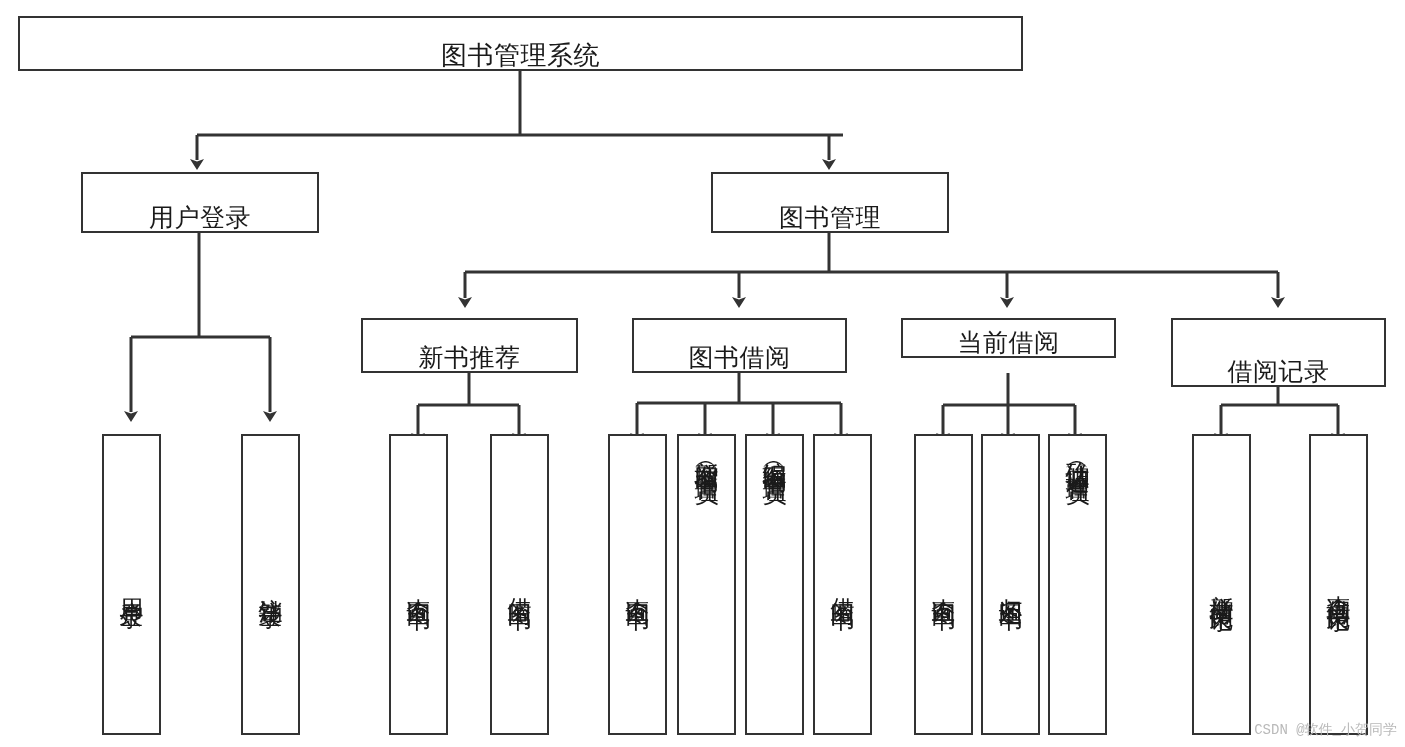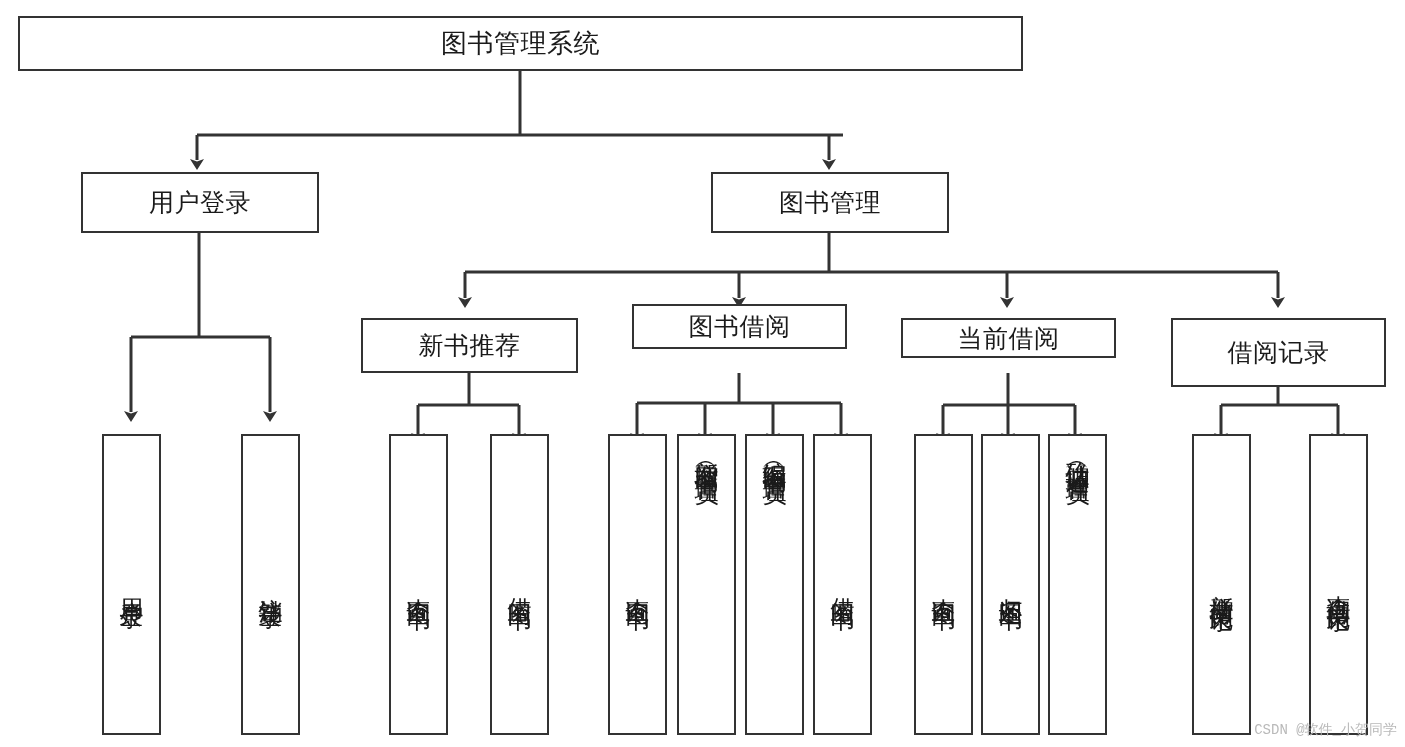--- a/index.html
+++ b/index.html
@@ -13,21 +13,21 @@
   }
   #diagram{position:absolute;left:0;top:0;width:1405px;height:747px;}
 
   .node{
     position:absolute;
     box-sizing:border-box;
     background:#ffffff;
     border:2.5px solid #333333;
     color:#1a1a1a;
     display:flex;
-    align-items:center;
+    align-items:flex-end;
     justify-content:center;
     z-index:3;
   }
   .node .label{
     display:block;
     text-align:center;
     line-height:1.08;
     color:#1a1a1a;
     white-space:nowrap;
   }
@@ -131,21 +131,21 @@
   <div class="node h" style="left:81px;top:172px;width:238px;height:61px;">
     <span class="label">用户登录</span>
   </div>
   <div class="node h" style="left:711px;top:172px;width:238px;height:61px;">
     <span class="label">图书管理</span>
   </div>
 
   <div class="node h" style="left:361px;top:318px;width:217px;height:55px;">
     <span class="label">新书推荐</span>
   </div>
-  <div class="node h" style="left:632px;top:304px;width:215px;height:45px;">
+  <div class="node h" style="left:632px;top:318px;width:215px;height:55px;">
     <span class="label">图书借阅</span>
   </div>
   <div class="node h" style="left:901px;top:318px;width:215px;height:40px;">
     <span class="label">当前借阅</span>
   </div>
   <div class="node h" style="left:1171px;top:318px;width:215px;height:69px;">
     <span class="label">借阅记录</span>
   </div>
 
   <div class="node v mid" style="left:102px;top:434px;width:59px;height:301px;">

